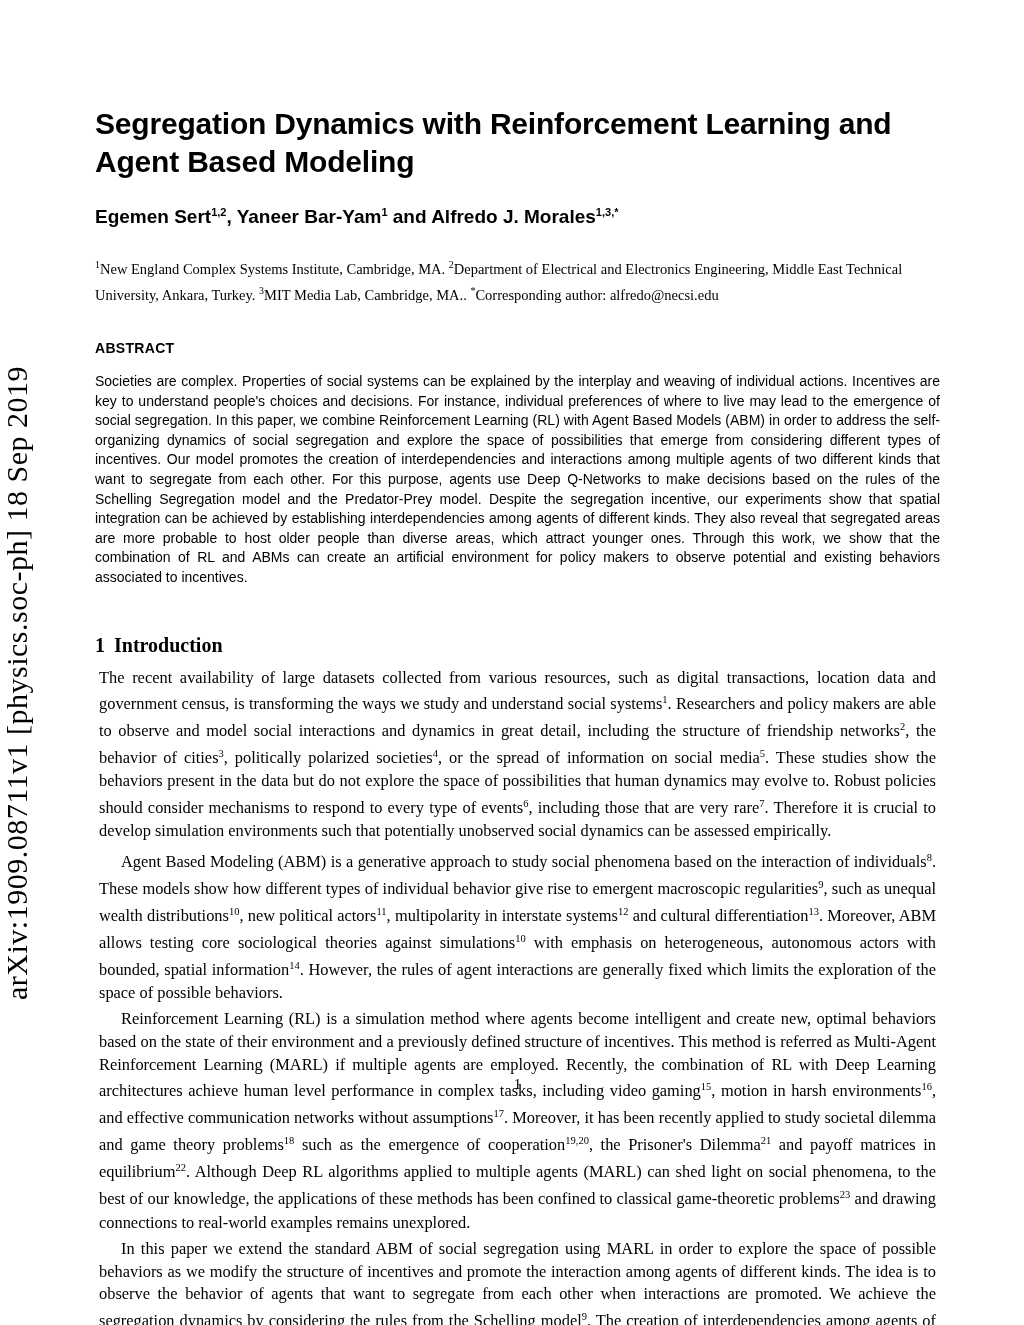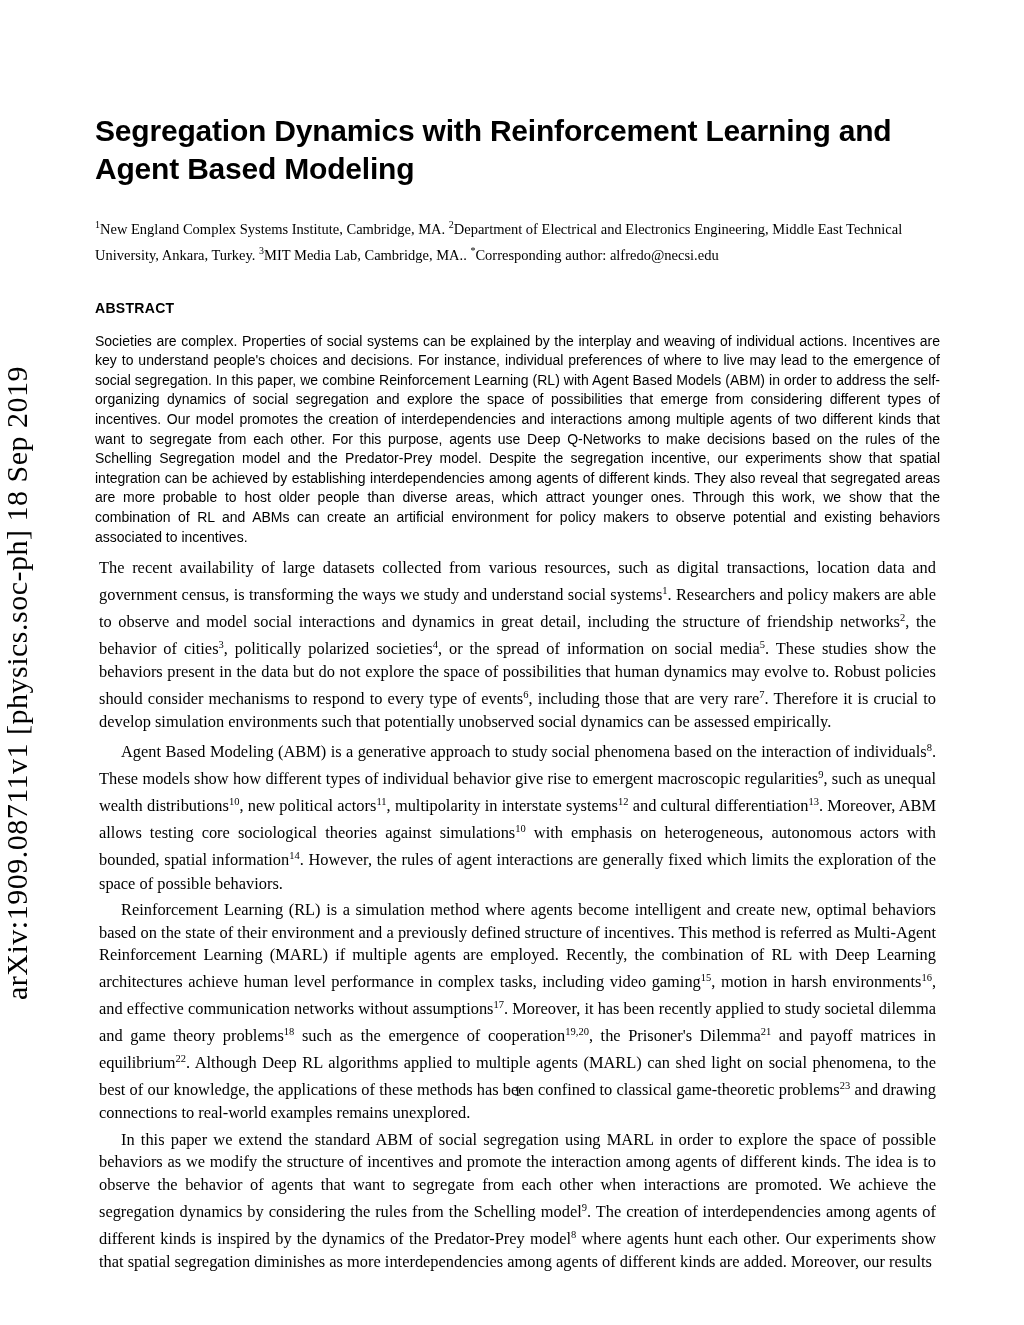--- a/index.html
+++ b/index.html
@@ -35,21 +35,21 @@
     display: block;
     transform: translate(-700px, 0);
     text-align: left;
     padding-left: 0;
   }
 
   
   #page {
     position: absolute;
     left: 95px;
-    top: 12px;
+    top: 5px;
     width: 845px;
     height: 1126px;
   }
 
   .title {
     font-family: "Liberation Sans", sans-serif;
     font-weight: bold;
     font-size: 30px;
     line-height: 38px;
     margin-top: 100px;
@@ -121,27 +121,31 @@
 <body>
 
 <div id="arxiv-stamp">
   <span class="inner">arXiv:1909.08711v1  [physics.soc-ph]  18 Sep 2019</span>
 </div>
 
 <div id="page">
 
   <h1 class="title">Segregation Dynamics with Reinforcement Learning and Agent Based Modeling</h1>
 
+  <div class="authors">Egemen Sert<sup>1,2</sup>, Yaneer Bar-Yam<sup>1</sup> and Alfredo J. Morales<sup>1,3,*</sup></div>
 
   <div class="affiliations"><sup>1</sup>New England Complex Systems Institute, Cambridge, MA. <sup>2</sup>Department of Electrical and Electronics Engineering, Middle East Technical University, Ankara, Turkey. <sup>3</sup>MIT Media Lab, Cambridge, MA.. <sup>*</sup>Corresponding author: alfredo@necsi.edu</div>
 
   <div class="section-head">ABSTRACT</div>
 
   <div class="abstract-body">Societies are complex. Properties of social systems can be explained by the interplay and weaving of individual actions. Incentives are key to understand people's choices and decisions. For instance, individual preferences of where to live may lead to the emergence of social segregation. In this paper, we combine Reinforcement Learning (RL) with Agent Based Models (ABM) in order to address the self-organizing dynamics of social segregation and explore the space of possibilities that emerge from considering different types of incentives. Our model promotes the creation of interdependencies and interactions among multiple agents of two different kinds that want to segregate from each other. For this purpose, agents use Deep Q-Networks to make decisions based on the rules of the Schelling Segregation model and the Predator-Prey model. Despite the segregation incentive, our experiments show that spatial integration can be achieved by establishing interdependencies among agents of different kinds. They also reveal that segregated areas are more probable to host older people than diverse areas, which attract younger ones. Through this work, we show that the combination of RL and ABMs can create an artificial environment for policy makers to observe potential and existing behaviors associated to incentives.</div>
 
+  <div class="intro-head">
+    <span class="num">1</span><span>Introduction</span>
+  </div>
 
   <div class="body-text">
       <p>The recent availability of large datasets collected from various resources, such as digital transactions, location data and government census, is transforming the ways we study and understand social systems<sup>1</sup>. Researchers and policy makers are able to observe and model social interactions and dynamics in great detail, including the structure of friendship networks<sup>2</sup>, the behavior of cities<sup>3</sup>, politically polarized societies<sup>4</sup>, or the spread of information on social media<sup>5</sup>. These studies show the behaviors present in the data but do not explore the space of possibilities that human dynamics may evolve to. Robust policies should consider mechanisms to respond to every type of events<sup>6</sup>, including those that are very rare<sup>7</sup>. Therefore it is crucial to develop simulation environments such that potentially unobserved social dynamics can be assessed empirically.</p>
       <p>Agent Based Modeling (ABM) is a generative approach to study social phenomena based on the interaction of individuals<sup>8</sup>. These models show how different types of individual behavior give rise to emergent macroscopic regularities<sup>9</sup>, such as unequal wealth distributions<sup>10</sup>, new political actors<sup>11</sup>, multipolarity in interstate systems<sup>12</sup> and cultural differentiation<sup>13</sup>. Moreover, ABM allows testing core sociological theories against simulations<sup>10</sup> with emphasis on heterogeneous, autonomous actors with bounded, spatial information<sup>14</sup>. However, the rules of agent interactions are generally fixed which limits the exploration of the space of possible behaviors.</p>
       <p>Reinforcement Learning (RL) is a simulation method where agents become intelligent and create new, optimal behaviors based on the state of their environment and a previously defined structure of incentives. This method is referred as Multi-Agent Reinforcement Learning (MARL) if multiple agents are employed. Recently, the combination of RL with Deep Learning architectures achieve human level performance in complex tasks, including video gaming<sup>15</sup>, motion in harsh environments<sup>16</sup>, and effective communication networks without assumptions<sup>17</sup>. Moreover, it has been recently applied to study societal dilemma and game theory problems<sup>18</sup> such as the emergence of cooperation<sup>19,20</sup>, the Prisoner's Dilemma<sup>21</sup> and payoff matrices in equilibrium<sup>22</sup>. Although Deep RL algorithms applied to multiple agents (MARL) can shed light on social phenomena, to the best of our knowledge, the applications of these methods has been confined to classical game-theoretic problems<sup>23</sup> and drawing connections to real-world examples remains unexplored.</p>
       <p>In this paper we extend the standard ABM of social segregation using MARL in order to explore the space of possible behaviors as we modify the structure of incentives and promote the interaction among agents of different kinds. The idea is to observe the behavior of agents that want to segregate from each other when interactions are promoted. We achieve the segregation dynamics by considering the rules from the Schelling model<sup>9</sup>. The creation of interdependencies among agents of different kinds is inspired by the dynamics of the Predator-Prey model<sup>8</sup> where agents hunt each other. Our experiments show that spatial segregation diminishes as more interdependencies among agents of different kinds are added. Moreover, our results</p>
     </div>
 
   <div class="page-number">1</div>
 

